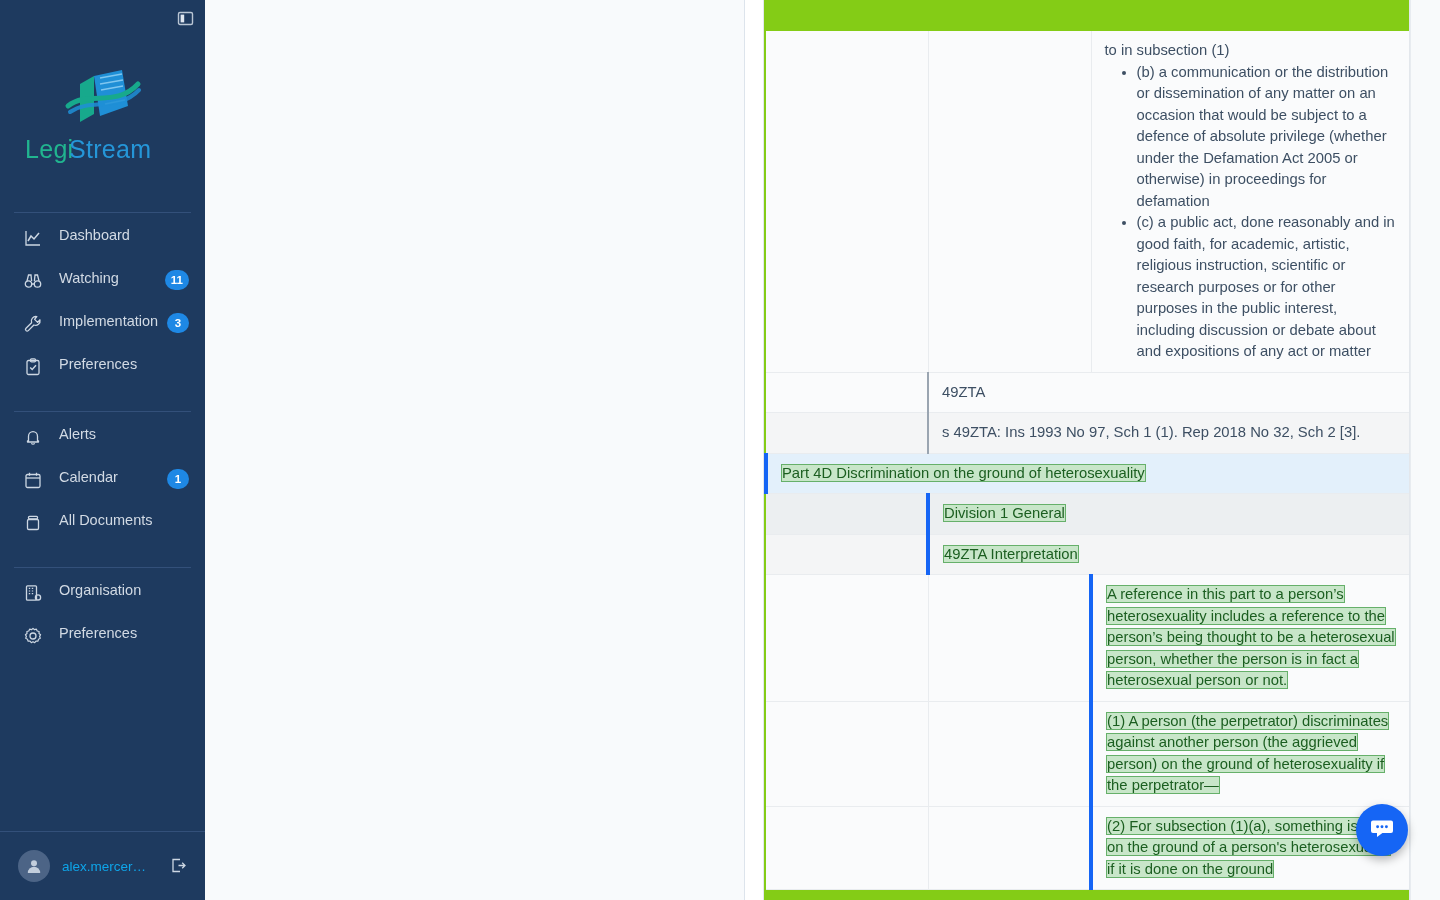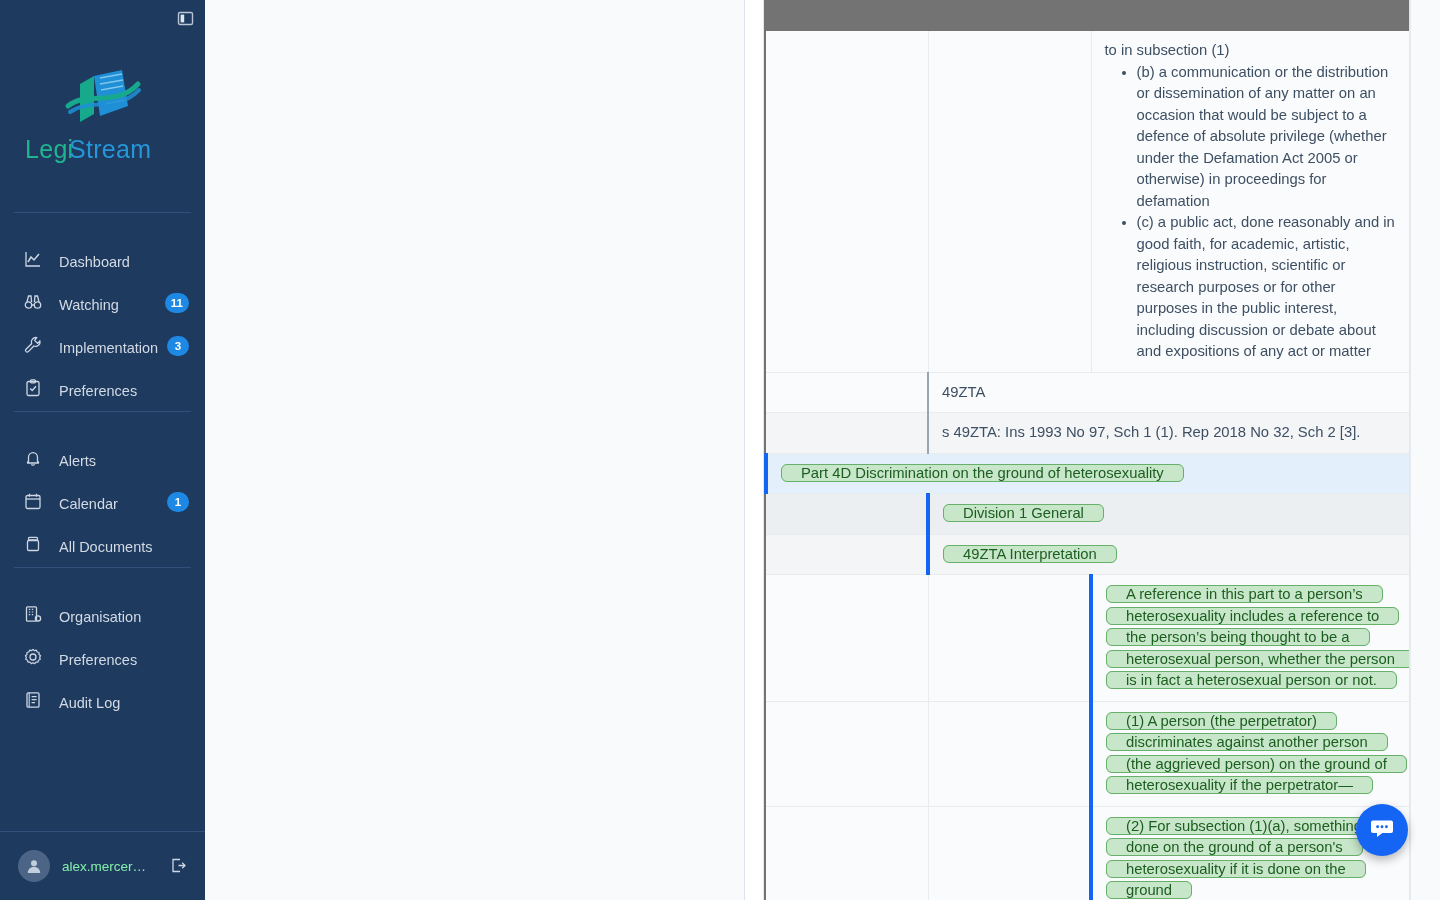--- a/index.html
+++ b/index.html
@@ -37,21 +37,21 @@
   .brand .logo-text {
     margin-top: 2px;
     font-size: 27px; letter-spacing: .3px;
     font-weight: 400;
   }
   .nav-divider {
     height: 1px; background: #33507a; margin: 0 14px;
   }
   .nav { padding-top: 14px; }
   .nav-item {
-    display: flex; align-items: flex-end;
+    display: flex; align-items: flex-start;
     height: 43px; padding: 0 16px 0 22px;
     cursor: pointer; font-size: 14.5px;
     color: #d2dae4;
   }
   .nav-item .ico {
     width: 22px; height: 22px; flex: 0 0 22px;
     display: flex; align-items: center; justify-content: center;
     margin-right: 15px; color: #cdd7e3;
   }
   .nav-item .label { flex: 1 1 auto; white-space: nowrap; }
@@ -69,21 +69,21 @@
     padding: 0 16px 0 18px;
   }
   .avatar {
     width: 32px; height: 32px; border-radius: 50%;
     background: #4a6versions; background: #4a6party;
     background: #4c6486;
     display: flex; align-items: center; justify-content: center;
     flex: 0 0 32px; margin-right: 12px;
   }
   .user-name {
-    flex: 1 1 auto; font-size: 13.5px; color: #86efac;
+    flex: 1 1 auto; font-size: 13.5px; color: #0ea5e9;
     white-space: nowrap; overflow: hidden;
   }
   .logout-btn { width: 20px; height: 20px; cursor: pointer; color: #cdd7e3; }
 
   
   .main {
     flex: 1 1 auto; height: 900px; position: relative;
     background: #f7f9fb; overflow: hidden;
   }
   .left-pane {
@@ -92,21 +92,21 @@
     background: #f8fafc;
     border-right: 1px solid #dde4ec;
   }
   .gutter {
     position: absolute; left: 540px; top: 0;
     width: 18px; height: 900px; background: #ffffff;
   }
   .doc-pane {
     position: absolute; left: 558px; top: 0;
     right: 30px; height: 900px;
-    background: #737373;
+    background: #84cc16;
     border-left: 1px solid #e3e7ec;
     border-right: 1px solid #e3e7ec;
     overflow: hidden;
   }
   .right-gutter {
     position: absolute; right: 0; top: 0; width: 30px; height: 900px;
     background: #f8fafb; border-left: 1px solid #e8ecf0;
   }
 
   
@@ -130,22 +130,22 @@
 
   tr.r-white td { background: #fafbfc; }
   tr.r-lightgrey td { background: #f4f5f6; }
   tr.r-grey td { background: #eceff1; }
   tr.r-blue td { background: #e3f0fb; }
 
   .mark {
     background: #c8e6c9;
     border: 1px solid #66b06a;
     color: #1b5e20;
-    padding: 0px 19px;
-    border-radius: 6px;
+    padding: 0px 0;
+    border-radius: 0;
     box-decoration-break: clone;
     -webkit-box-decoration-break: clone;
     line-height: 21.5px;
   }
   .plain { color: #3d4f63; }
 
   ul.bullets { margin: 0; padding-left: 20px; }
   ul.bullets li { margin: 0 0 0 12px; }
   .pre-line { margin: 0 0 0 0; }
 
@@ -293,30 +293,20 @@
       <div class="nav-item">
         <span class="ico">
           <svg width="20" height="20" viewBox="0 0 20 20">
               <circle cx="10" cy="10" r="3" fill="none" stroke="currentColor" stroke-width="1.3"></circle>
               <path d="M10 2.4 l1.5 1.3 1.9-.5 .8 1.8 1.9 .5 -.1 2 1.6 1.2 -1 1.7 .7 1.9 -1.8 .9 -.5 1.9 -2 .1 -1.3 1.5 -1.7-1 -1.7 1 -1.3-1.5 -2-.1 -.5-1.9 -1.8-.9 .7-1.9 -1-1.7 1.6-1.2 -.1-2 1.9-.5 .8-1.8 1.9 .5 Z" fill="none" stroke="currentColor" stroke-width="1.2" stroke-linejoin="round"></path>
             </svg>
         </span>
         <span class="label">Preferences</span>
       </div>
 
-      <div class="nav-item">
-        <span class="ico">
-          <svg width="20" height="20" viewBox="0 0 20 20">
-              <rect x="4" y="2.8" width="12" height="14.4" rx="1.3" fill="none" stroke="currentColor" stroke-width="1.3"></rect>
-              <path d="M6.2 2.8 v14.4" stroke="currentColor" stroke-width="1.1"></path>
-              <path d="M8.6 6.6 h5M8.6 9.6 h5M8.6 12.6 h3.4" stroke="currentColor" stroke-width="1.3"></path>
-            </svg>
-        </span>
-        <span class="label">Audit Log</span>
-      </div>
     </nav>
 
     <div class="sidebar-spacer"></div>
     <div class="user-divider"></div>
 
     <div class="user-row">
       <span class="avatar">
         <svg width="18" height="18" viewBox="0 0 18 18">
             <circle cx="9" cy="6.2" r="3" fill="#c3cedc"></circle>
             <path d="M2.8 16 a6.2 6.2 0 0 1 12.4 0 Z" fill="#c3cedc"></path>

